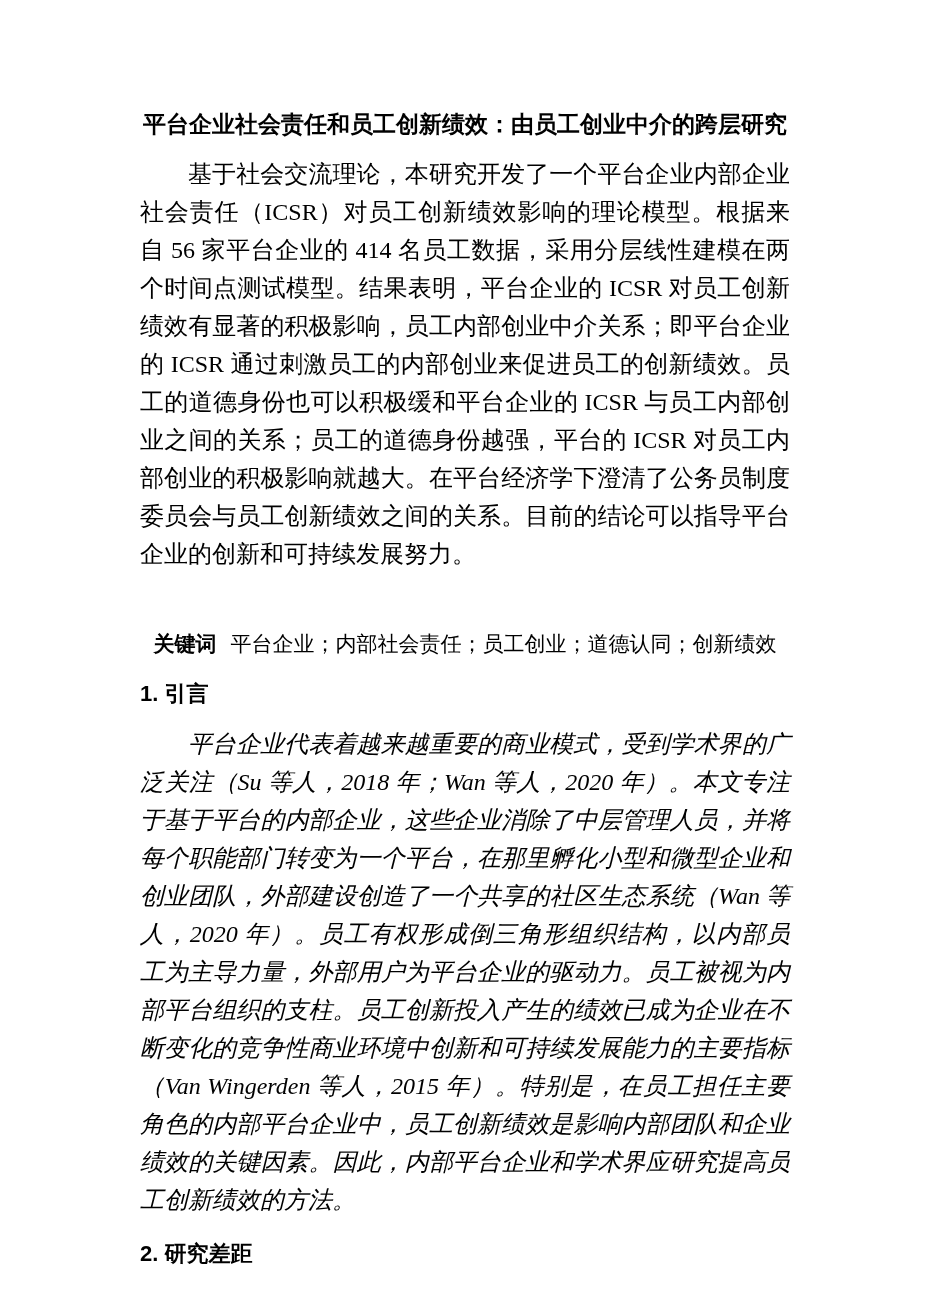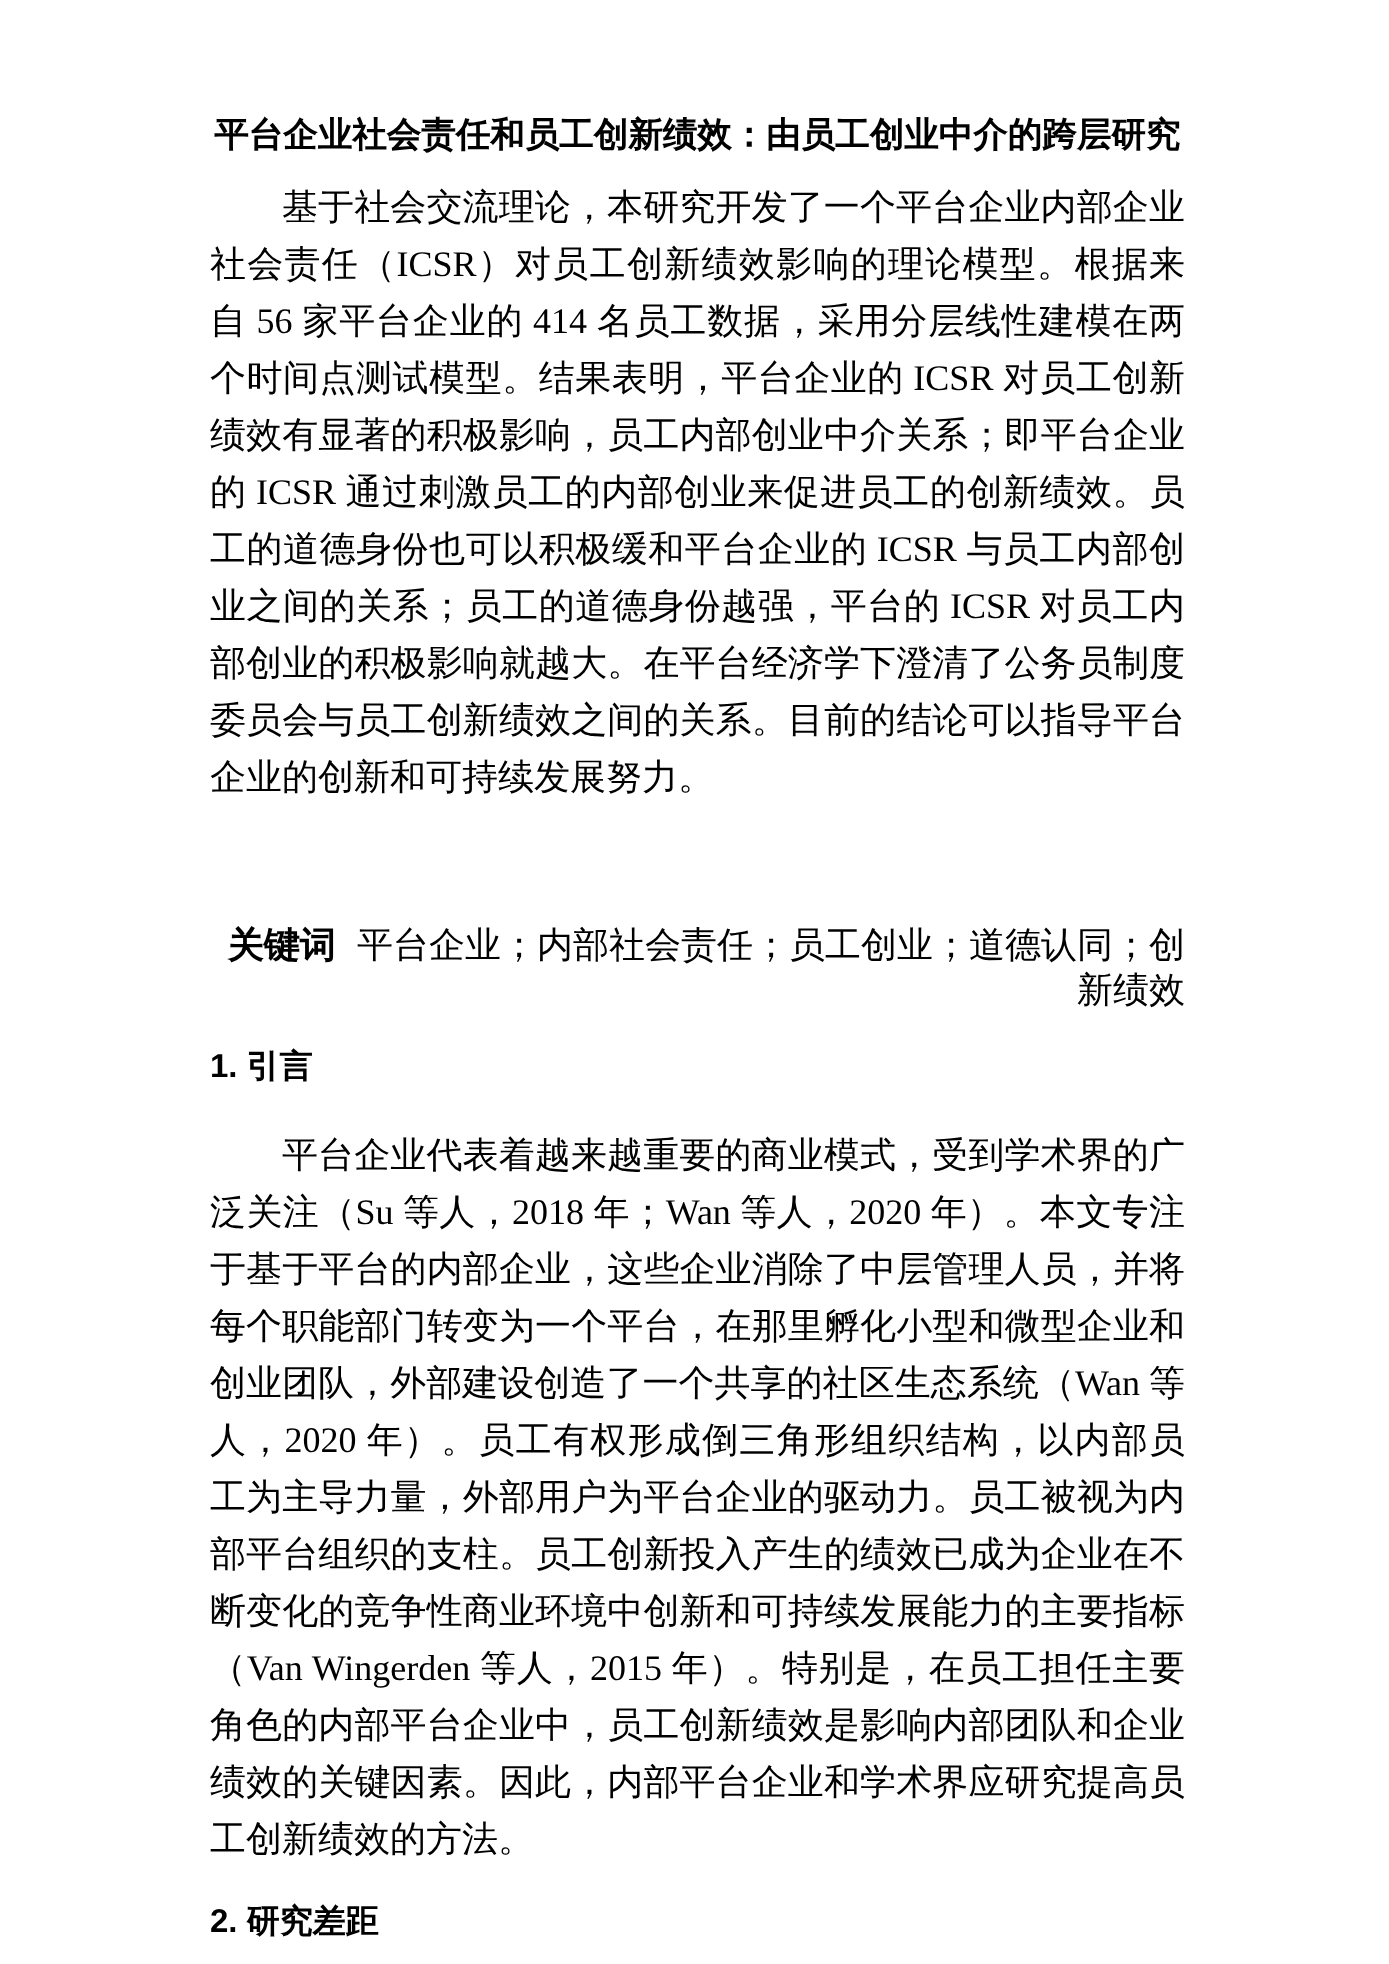--- a/index.html
+++ b/index.html
@@ -12,21 +12,21 @@
     width: 926px;
     height: 1309px;
     background: #ffffff;
     box-sizing: border-box;
     padding: 0 136px 0 140px;
     overflow: hidden;
     color: #000000;
   }
   .doc-title {
     margin: 0;
-    padding-top: 73px;
+    padding-top: 108px;
     font-family: "Liberation Sans", sans-serif;
     font-weight: 700;
     font-size: 23px;
     line-height: 32px;
     text-align: center;
     letter-spacing: 0px;
     white-space: nowrap;
   }
   .abstract-heading {
     margin: 84px 0 0 0;
@@ -39,43 +39,44 @@
   .body-para {
     margin: 15px 0 0 0;
     font-family: "Liberation Serif", serif;
     font-weight: 400;
     font-size: 24px;
     line-height: 38px;
     text-align: justify;
     text-indent: 2em;
   }
   .keywords-line {
-    margin: 78px 0 0 0;
+    margin: 56px 0 0 0;
     font-family: "Liberation Serif", serif;
-    font-size: 24px;
+    font-size: 21px;
     line-height: 30px;
-    text-align: right;
+    text-align: center;
   }
   .kw-label {
     font-family: "Liberation Sans", sans-serif;
     font-weight: 700;
     margin-right: 14px;
   }
   .section-heading {
     margin: 20px 0 0 0;
     font-family: "Liberation Sans", sans-serif;
     font-weight: 700;
     font-size: 22px;
     line-height: 30px;
     text-align: left;
   }
   .section-heading.last {
   }
   .intro-para {
-    margin-top: 26px;
+    margin-top: 16px;
+    font-style: italic;
   }
 </style>
 </head>
 <body>
 
 <div class="page">
 
   <h1 class="doc-title">平台企业社会责任和员工创新绩效：由员工创业中介的跨层研究</h1>
 
 

